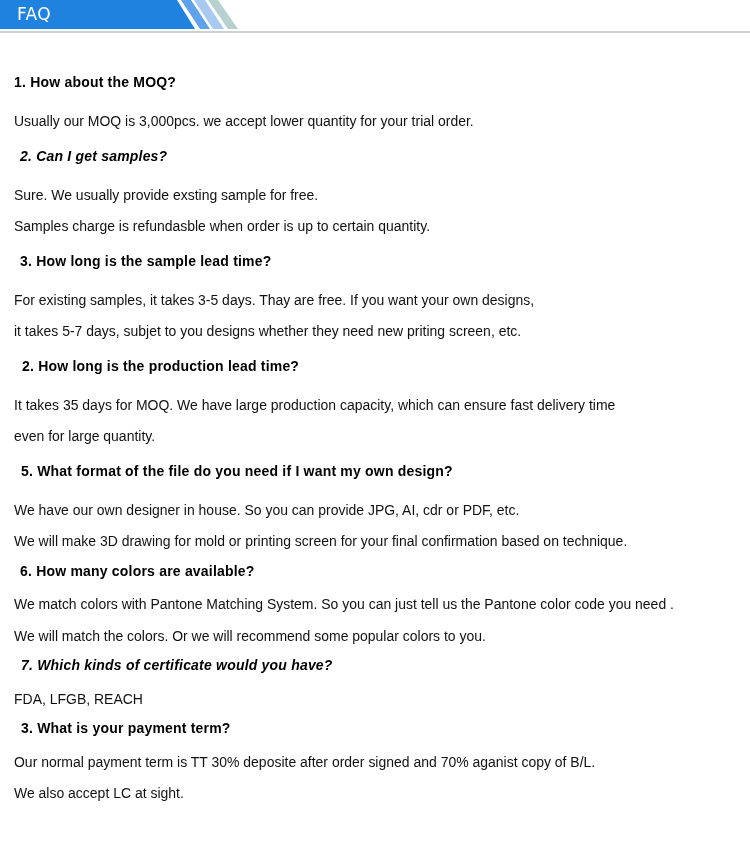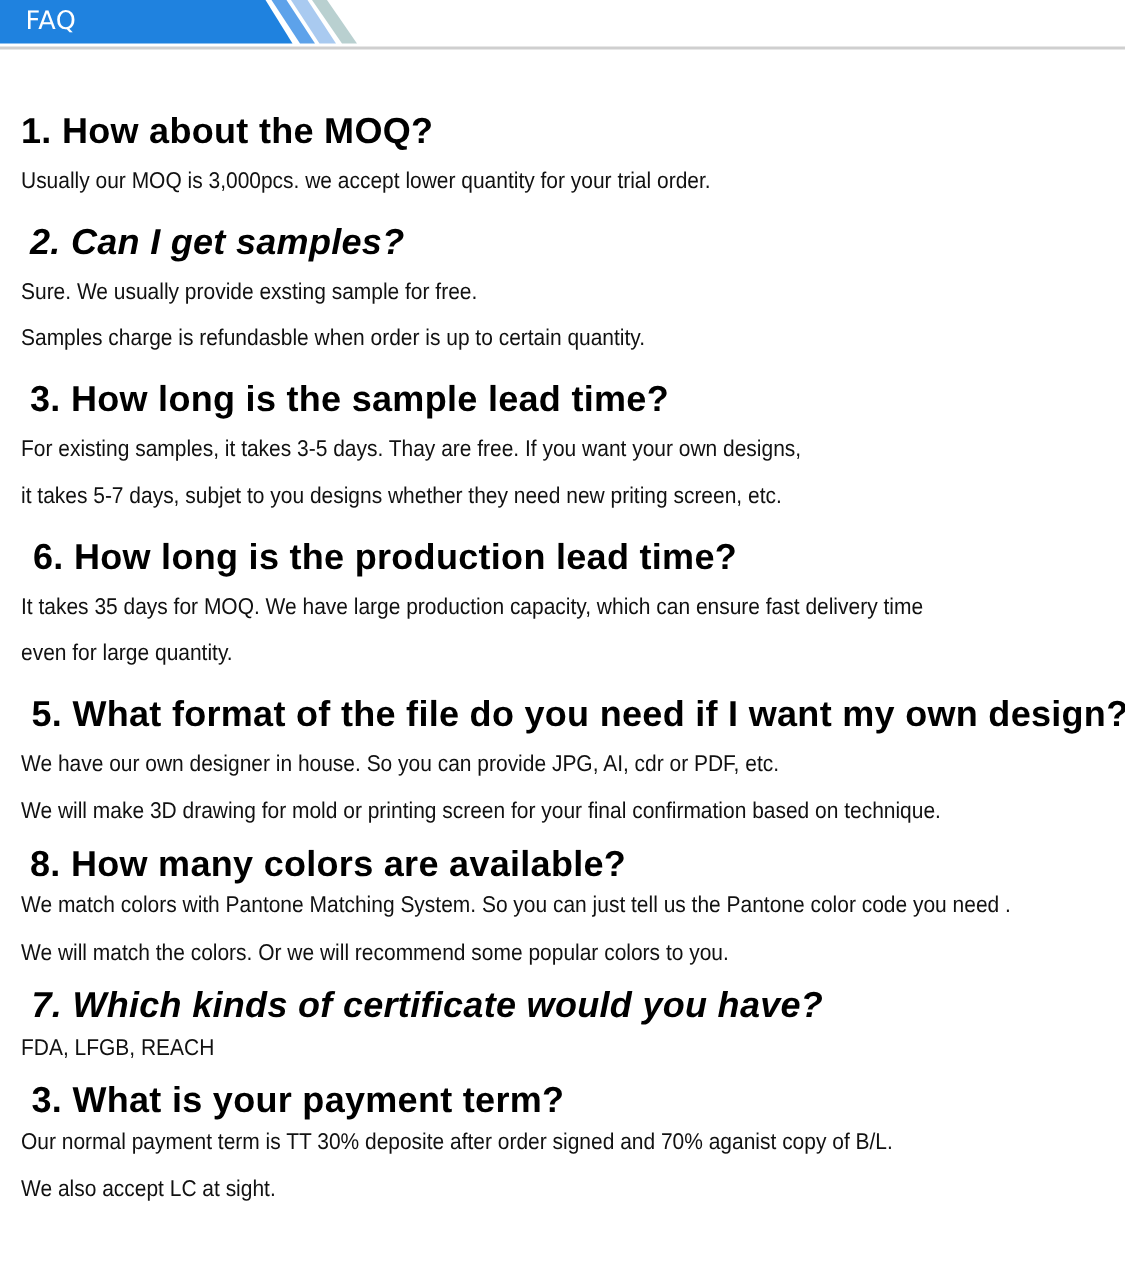--- a/index.html
+++ b/index.html
@@ -44,21 +44,21 @@
     }
     .faq-list {
       position: absolute;
       left: 0;
       top: 0;
       width: 750px;
     }
     .q {
       position: absolute;
       font-weight: bold;
-      font-size: 24px;
+      font-size: 14px;
       letter-spacing: 0.2px;
       white-space: nowrap;
       font-family: "Liberation Sans", sans-serif;
     }
     .a {
       position: absolute;
       left: 14px;
       font-size: 15.2px;
       white-space: nowrap;
       transform: scaleX(0.92);
@@ -86,29 +86,29 @@
   <div class="a" style="top:112px;">Usually our MOQ is 3,000pcs. we accept lower quantity for your trial order.</div>
 
   <div class="q" style="left:20px; top:148px;font-style:italic;">2. Can I get samples?</div>
   <div class="a" style="top:186px;">Sure. We usually provide exsting sample for free.</div>
   <div class="a" style="top:217px;">Samples charge is refundasble when order is up to certain quantity.</div>
 
   <div class="q" style="left:20px; top:253px;text-align:right;">3. How long is the sample lead time?</div>
   <div class="a" style="top:291px;">For existing samples, it takes 3-5 days. Thay are free. If you want your own designs,</div>
   <div class="a" style="top:322px;">it takes 5-7 days, subjet to you designs whether they need new priting screen, etc.</div>
 
-  <div class="q" style="left:22px; top:358px;">6. How long is the production lead time?</div>
+  <div class="q" style="left:22px; top:358px;">2. How long is the production lead time?</div>
   <div class="a" style="top:396px;">It takes 35 days for MOQ. We have large production capacity, which can ensure fast delivery time</div>
   <div class="a" style="top:427px;">even for large quantity.</div>
 
   <div class="q" style="left:21px; top:463px;text-align:right;">5. What format of the file do you need if I want my own design?</div>
   <div class="a" style="top:501px;">We have our own designer in house. So you can provide JPG, AI, cdr or PDF, etc.</div>
   <div class="a" style="top:532px;">We will make 3D drawing for mold or printing screen for your final confirmation based on technique.</div>
 
-  <div class="q" style="left:20px; top:563px;">8. How many colors are available?</div>
+  <div class="q" style="left:20px; top:563px;">6. How many colors are available?</div>
   <div class="a" style="top:595px;">We match colors with Pantone Matching System. So you can just tell us the Pantone color code you need .</div>
   <div class="a" style="top:627px;">We will match the colors. Or we will recommend some popular colors to you.</div>
 
   <div class="q" style="left:21px; top:657px;font-style:italic;">7. Which kinds of certificate would you have?</div>
   <div class="a" style="top:690px;">FDA, LFGB, REACH</div>
 
   <div class="q" style="left:21px; top:720px;">3. What is your payment term?</div>
   <div class="a" style="top:753px;">Our normal payment term is TT 30% deposite after order signed and 70% aganist copy of B/L.</div>
   <div class="a" style="top:784px;">We also accept LC at sight.</div>
 </div>

